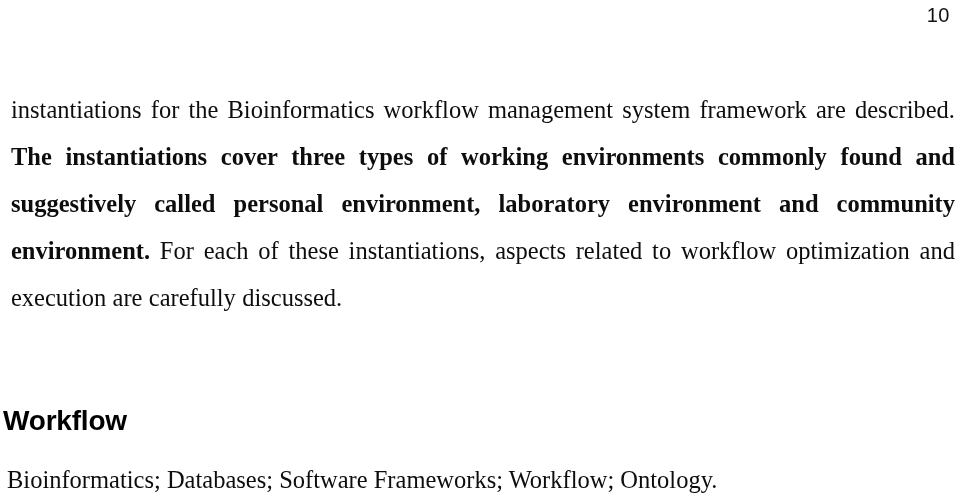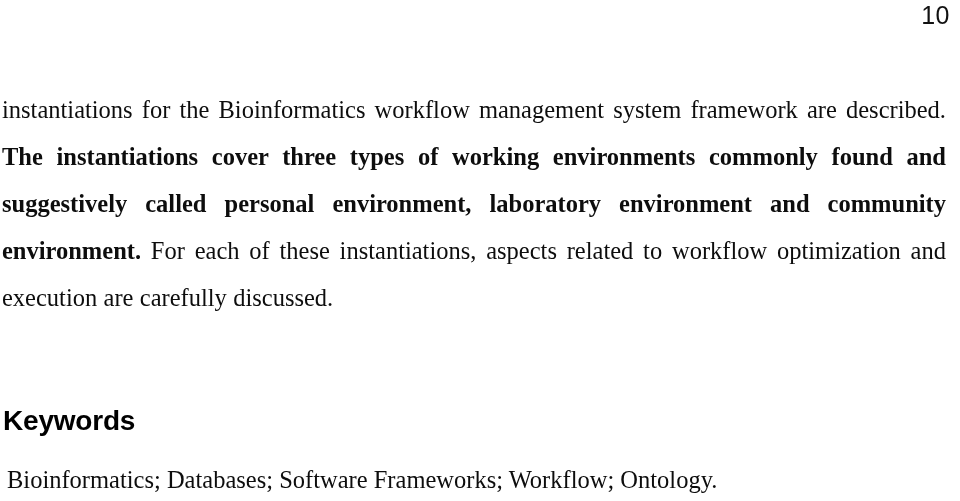--- a/index.html
+++ b/index.html
@@ -24,31 +24,31 @@
   }
 
   
   .page-number {
     position: absolute;
     top: 2px;
     left: 0;
     width: 950px;
     text-align: right;
     font-family: "Liberation Sans", "DejaVu Sans", sans-serif;
-    font-size: 25px;
+    font-size: 20px;
     font-weight: 400;
     letter-spacing: 0.5px;
     color: #111111;
     line-height: 26px;
   }
 
   
   .content {
     position: absolute;
-    left: 2px;
+    left: 11px;
     top: 86px;
     width: 944px;
   }
 
   .abstract-paragraph {
     margin: 0;
     text-align: justify;
     font-size: 24.5px;
     line-height: 47px;
     color: #0d0d0d;
@@ -93,17 +93,17 @@
 
 <div class="page">
 
   <div class="page-number">10</div>
 
   <div class="content">
     <p class="abstract-paragraph"><span>instantiations for the Bioinformatics workflow management system framework are described.</span><span class="spacer"> </span><span class="lead-sentence">The instantiations cover three types of working environments commonly found and suggestively called personal environment, laboratory environment and community environment.</span><span class="spacer"> </span><span>For each of these instantiations, aspects related to workflow optimization and execution are carefully discussed.</span></p>
   </div>
 
   <div class="keywords-block">
-    <h2 class="keywords-heading">Keywords</h2>
+    <h2 class="keywords-heading">Workflow</h2>
     <p class="keywords-list">Bioinformatics; Databases; Software Frameworks; Workflow; Ontology.</p>
   </div>
 
 </div>
 
 </body></html>

